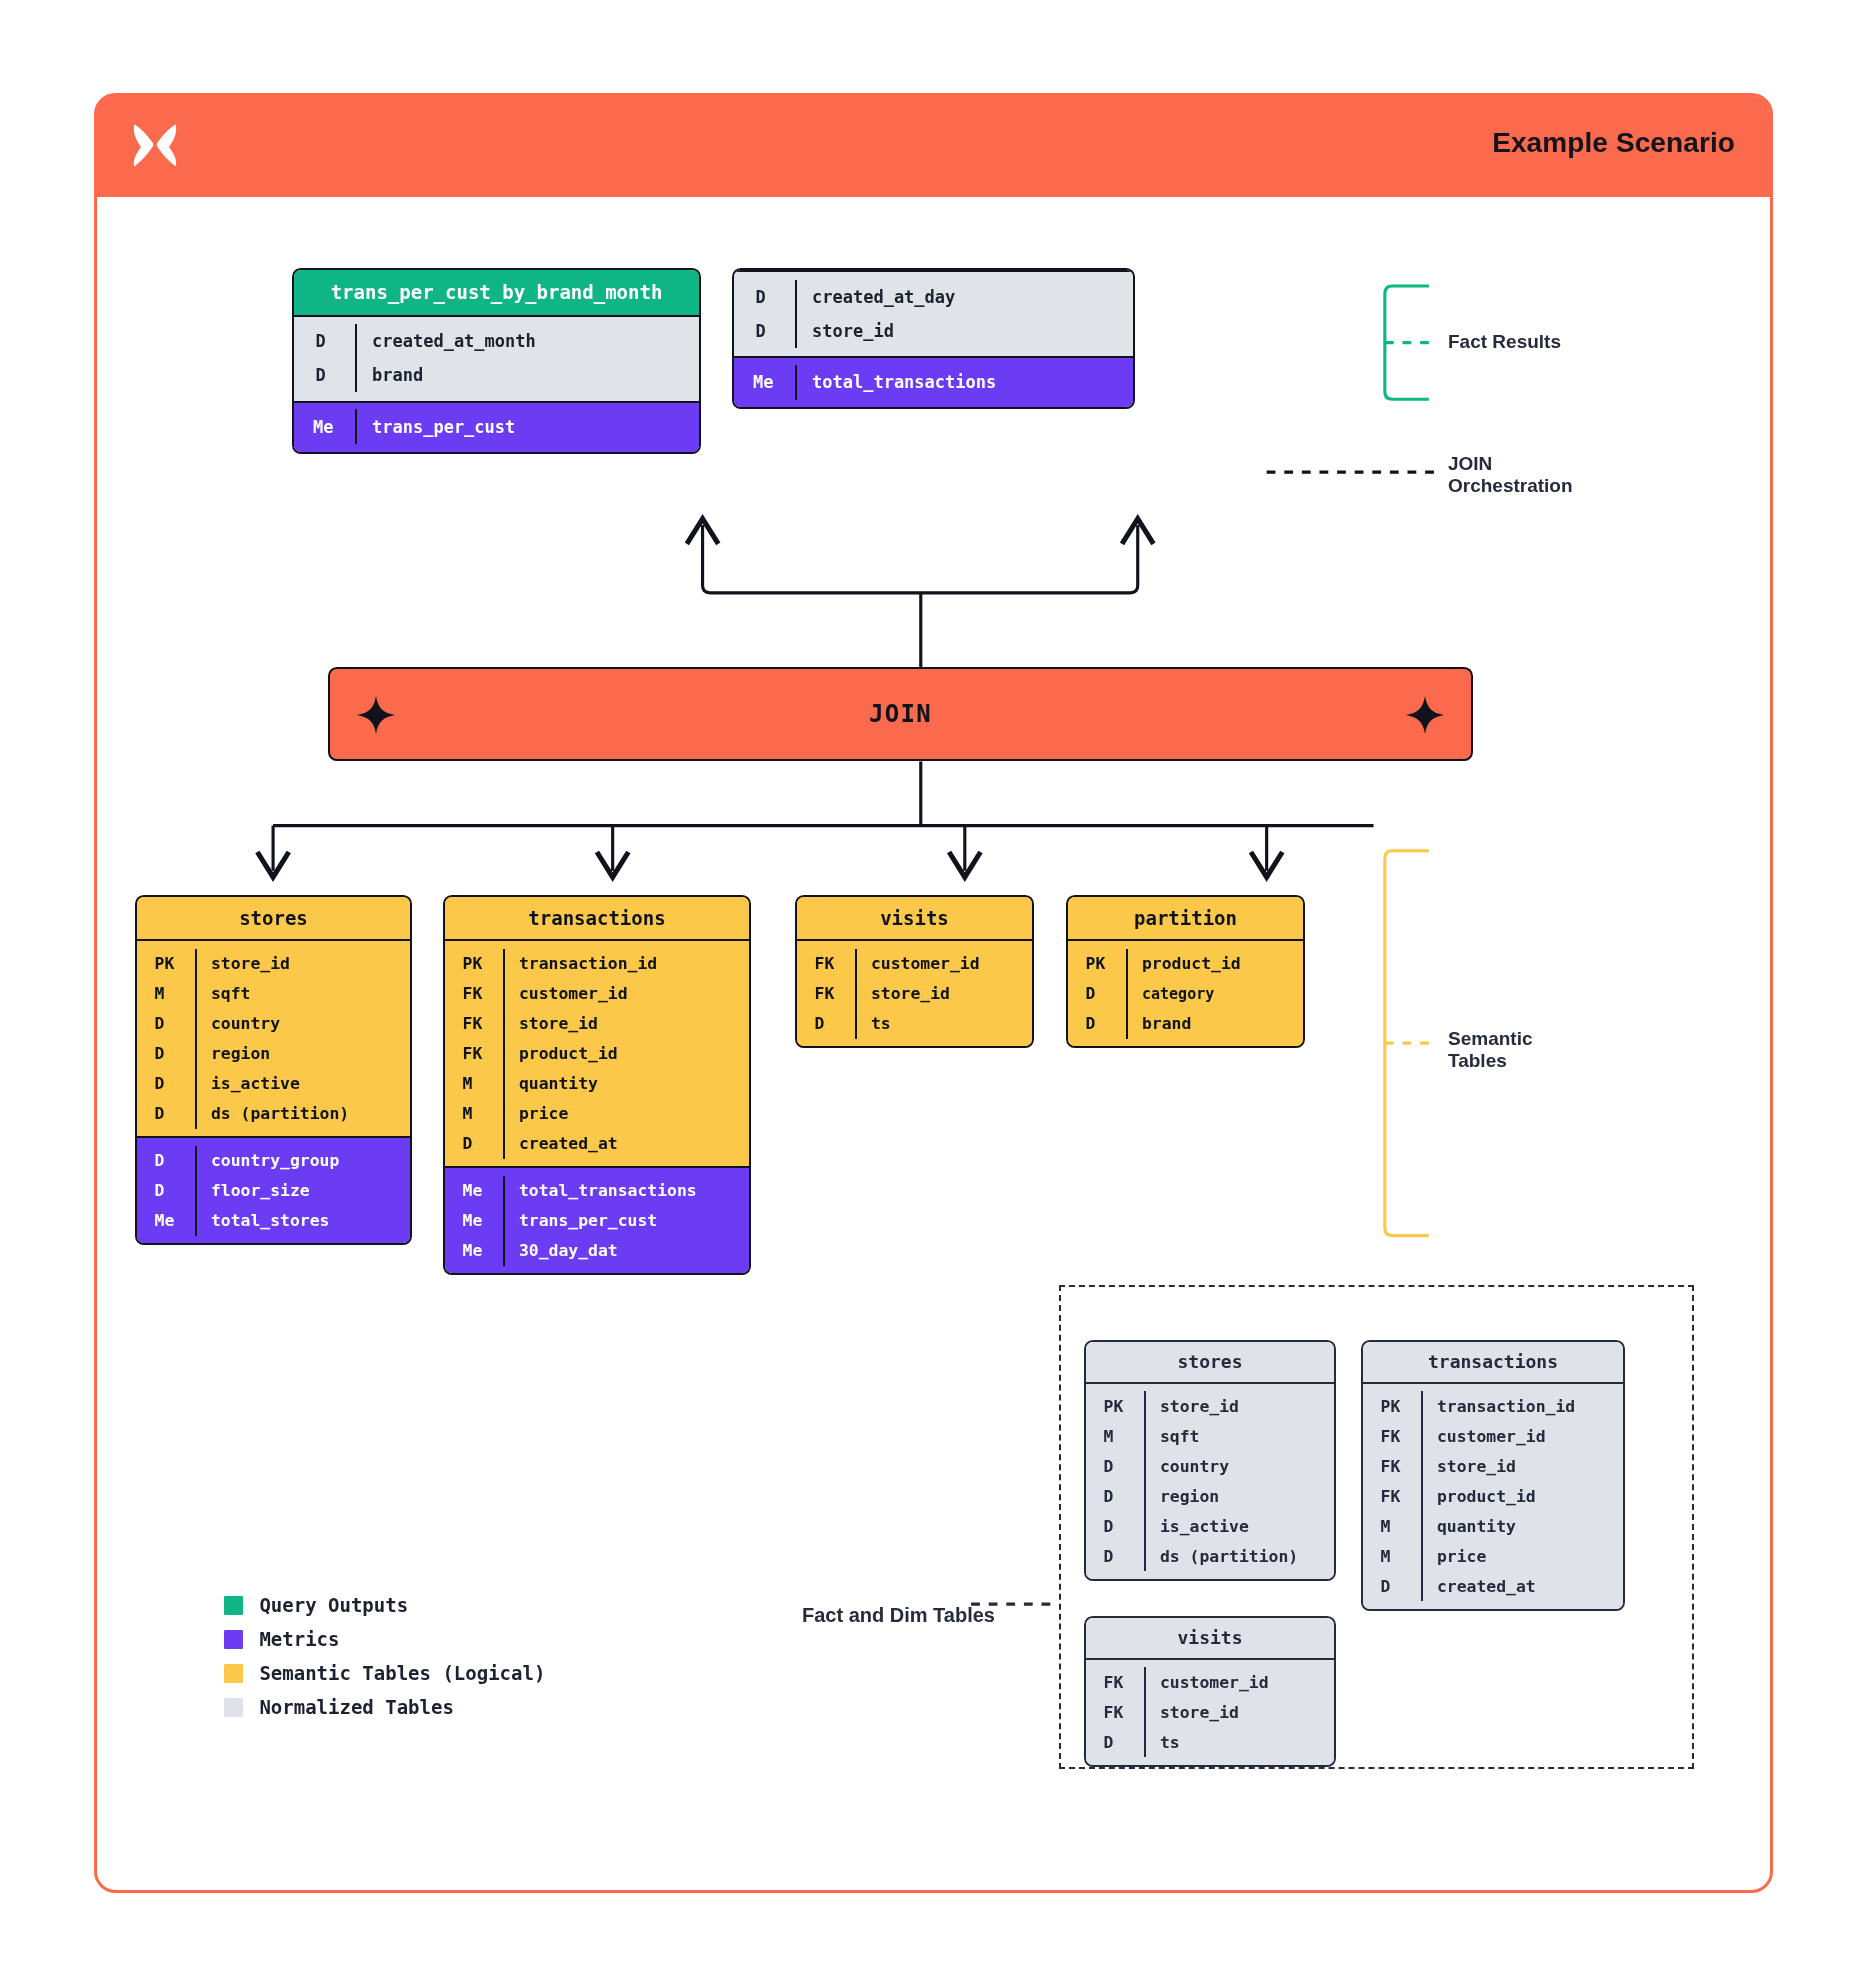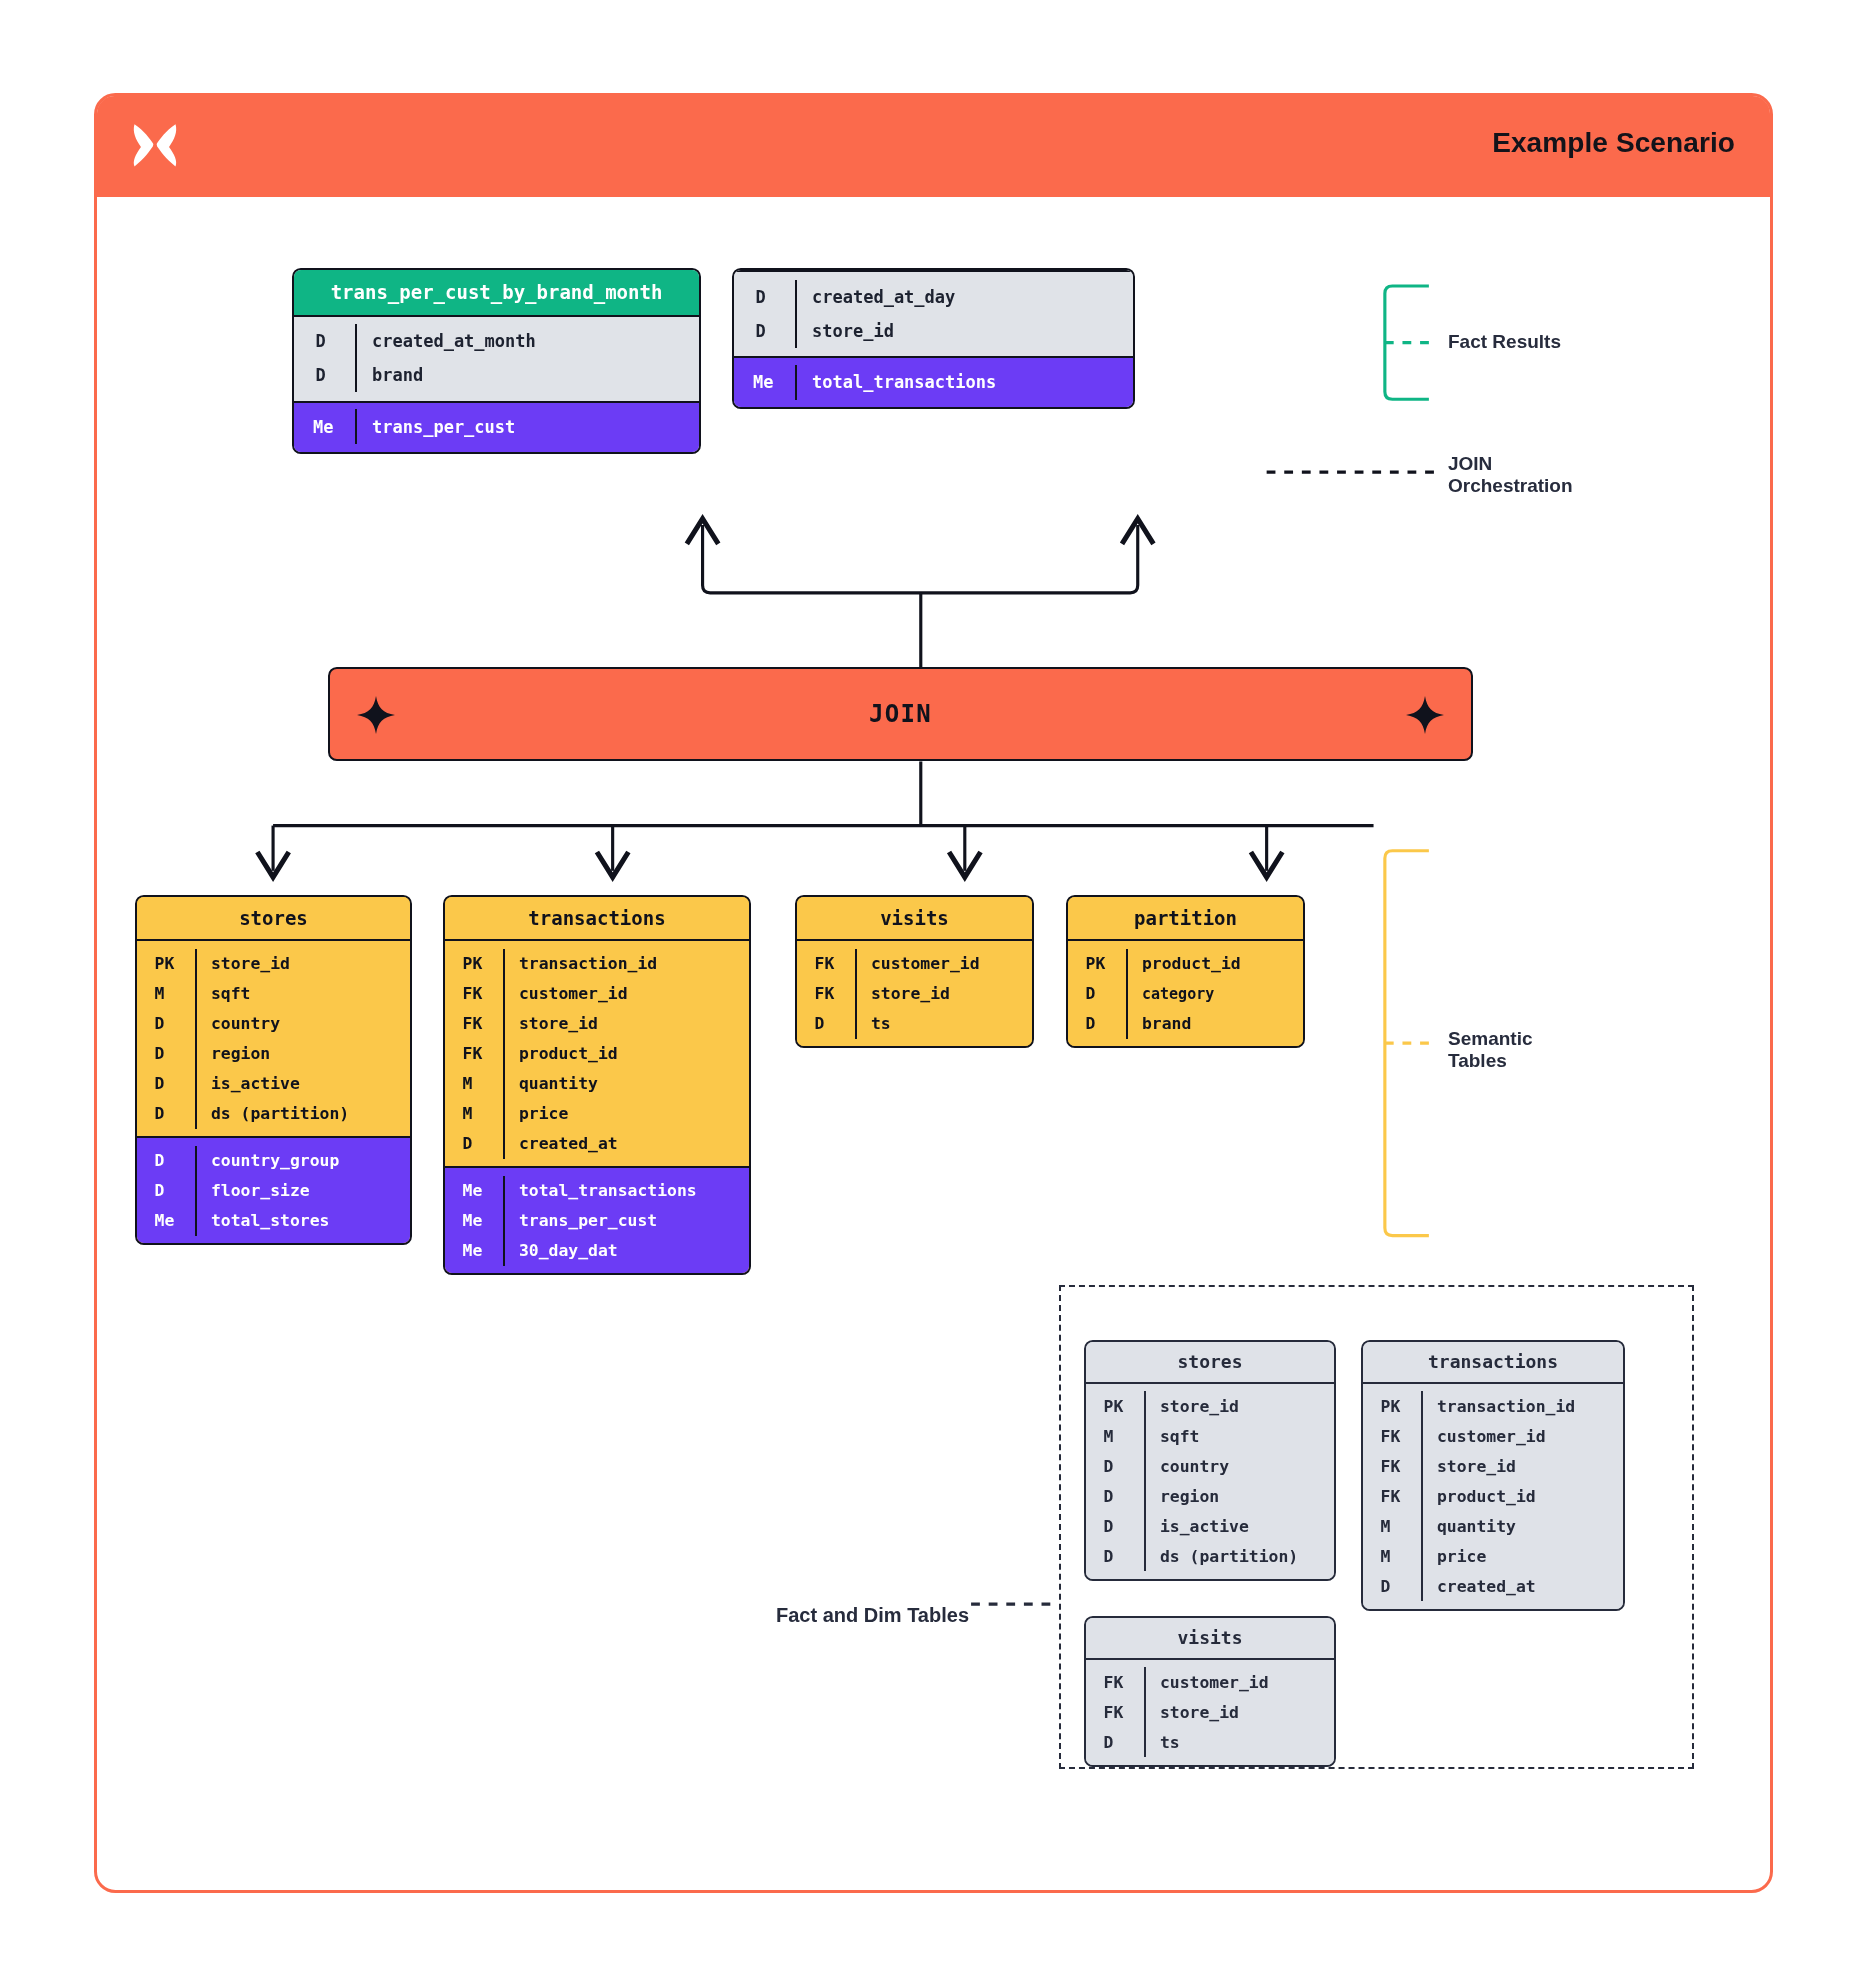--- a/index.html
+++ b/index.html
@@ -54,21 +54,21 @@
   
   .svg-layer{position:absolute;left:0;top:0;width:1679px;height:1800px;pointer-events:none;}
 
   
   .side-label{position:absolute;color:#272c3d;font-size:19px;font-weight:bold;
     font-family:"Liberation Sans",sans-serif;line-height:1.18;white-space:pre-line;}
 
   
   .dashbox{position:absolute;left:962px;top:1189px;width:635px;height:484px;
     border:2.5px dashed #262b3b;box-sizing:border-box;}
-  .fdlabel{position:absolute;left:679px;top:1508px;width:245px;text-align:left;color:#272c3d;
+  .fdlabel{position:absolute;left:679px;top:1508px;width:245px;text-align:center;color:#272c3d;
     font-size:20px;font-weight:bold;font-family:"Liberation Sans",sans-serif;white-space:nowrap;}
 
   
   .legend{position:absolute;left:127px;top:1492px;}
   .legend .lrow{display:flex;align-items:center;height:34px;}
   .legend .sw{width:19px;height:19px;margin-right:16.4px;flex:0 0 auto;border-radius:1.3px;}
   .legend .ltxt{font-size:19px;font-weight:bold;color:#1d2230;white-space:nowrap;}
 </style>
 </head>
 <body>
@@ -385,16 +385,34 @@
             <span class="k" style="width: 60px; padding-left: 17.6px; font-size: 16.4px;">FK</span>
             <span class="v" style="padding-left: 14px; font-size: 16.4px;">store_id</span>
           </div>
           <div class="row" style="height: 30px;">
             <span class="k" style="width: 60px; padding-left: 17.6px; font-size: 16.4px;">D</span>
             <span class="v" style="padding-left: 14px; font-size: 16.4px;">ts</span>
           </div>
         </div>
     </div>
 
+    <div class="legend" id="legend-root">
+        <div class="lrow">
+          <span class="sw" style="background: rgb(15, 181, 133);"></span>
+          <span class="ltxt">Query Outputs</span>
+        </div>
+        <div class="lrow">
+          <span class="sw" style="background: rgb(108, 60, 245);"></span>
+          <span class="ltxt">Metrics</span>
+        </div>
+        <div class="lrow">
+          <span class="sw" style="background: rgb(251, 200, 74);"></span>
+          <span class="ltxt">Semantic Tables (Logical)</span>
+        </div>
+        <div class="lrow">
+          <span class="sw" style="background: rgb(223, 226, 232);"></span>
+          <span class="ltxt">Normalized Tables</span>
+        </div>
+      </div>
 
   </div>
 </div>
 
 
 </body></html>

